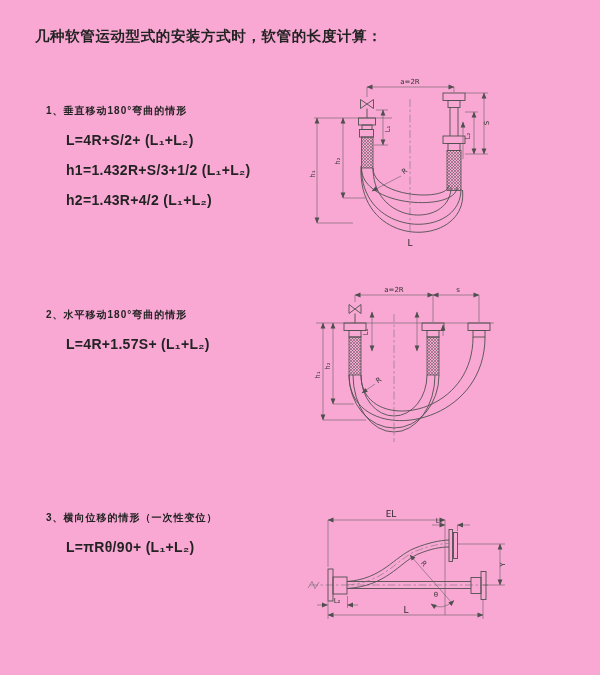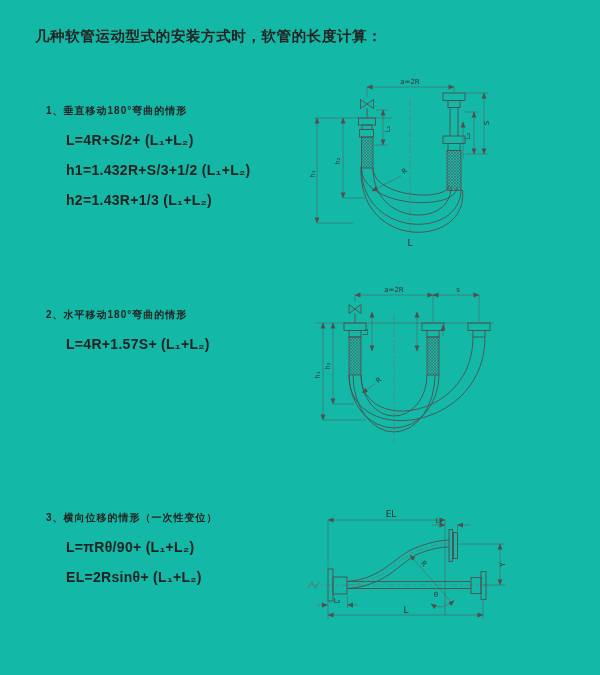--- a/index.html
+++ b/index.html
@@ -1,18 +1,18 @@
 <!DOCTYPE html>
 <html><head>
 <meta charset="utf-8">
 <style>
   html,body{margin:0;padding:0;background:#e8e8e8;}
   .canvas{
     position:relative;width:600px;height:675px;margin:0 auto;
-    background:#14b8a6;overflow:hidden;
+    background:#f9a8d4;overflow:hidden;
     font-family:"Liberation Sans","DejaVu Sans",sans-serif;color:#232323;
   }
   .title{
     position:absolute;left:35px;top:27px;
     font-size:14.5px;font-weight:700;letter-spacing:0.6px;white-space:nowrap;
   }
   .sec{position:absolute;left:46px;width:270px;}
   .sec-heading{font-size:10px;font-weight:700;letter-spacing:1px;white-space:nowrap;}
   .formula{
     margin:14px 0 0 20px;font-size:14px;font-weight:700;letter-spacing:0.3px;
@@ -36,32 +36,31 @@
 <body>
 
 <div class="canvas">
 
   <div class="title">几种软管运动型式的安装方式时，软管的长度计算：</div>
 
   <div class="sec sec1">
     <div class="sec-heading">1、垂直移动180°弯曲的情形</div>
     <div class="formula">L=4R+S/2+ (L₁+L₂)</div>
     <div class="formula">h1=1.432R+S/3+1/2 (L₁+L₂)</div>
-    <div class="formula">h2=1.43R+1/3 (L₁+L₂)</div>
+    <div class="formula">h2=1.43R+4/2 (L₁+L₂)</div>
   </div>
 
   <div class="sec sec2">
     <div class="sec-heading">2、水平移动180°弯曲的情形</div>
     <div class="formula">L=4R+1.57S+ (L₁+L₂)</div>
   </div>
 
   <div class="sec sec3">
     <div class="sec-heading">3、横向位移的情形（一次性变位）</div>
     <div class="formula">L=πRθ/90+ (L₁+L₂)</div>
-    <div class="formula">EL=2Rsinθ+ (L₁+L₂)</div>
   </div>
 
   <svg class="diag d1" width="292" height="195" viewBox="0 0 292 195">
     <defs>
       <marker id="ar1" markerUnits="userSpaceOnUse" markerWidth="7" markerHeight="7" refX="5.8" refY="3.5" orient="auto-start-reverse" viewBox="0 0 7 7">
         <path d="M0.3,1.1 L6.2,3.5 L0.3,5.9 Z" fill="#4f4f4f"></path>
       </marker>
       <pattern id="hx1" width="3" height="3" patternUnits="userSpaceOnUse">
         <path d="M0,0 L3,3 M3,0 L0,3" stroke="#5a5a5a" stroke-width="0.55"></path>
       </pattern>

